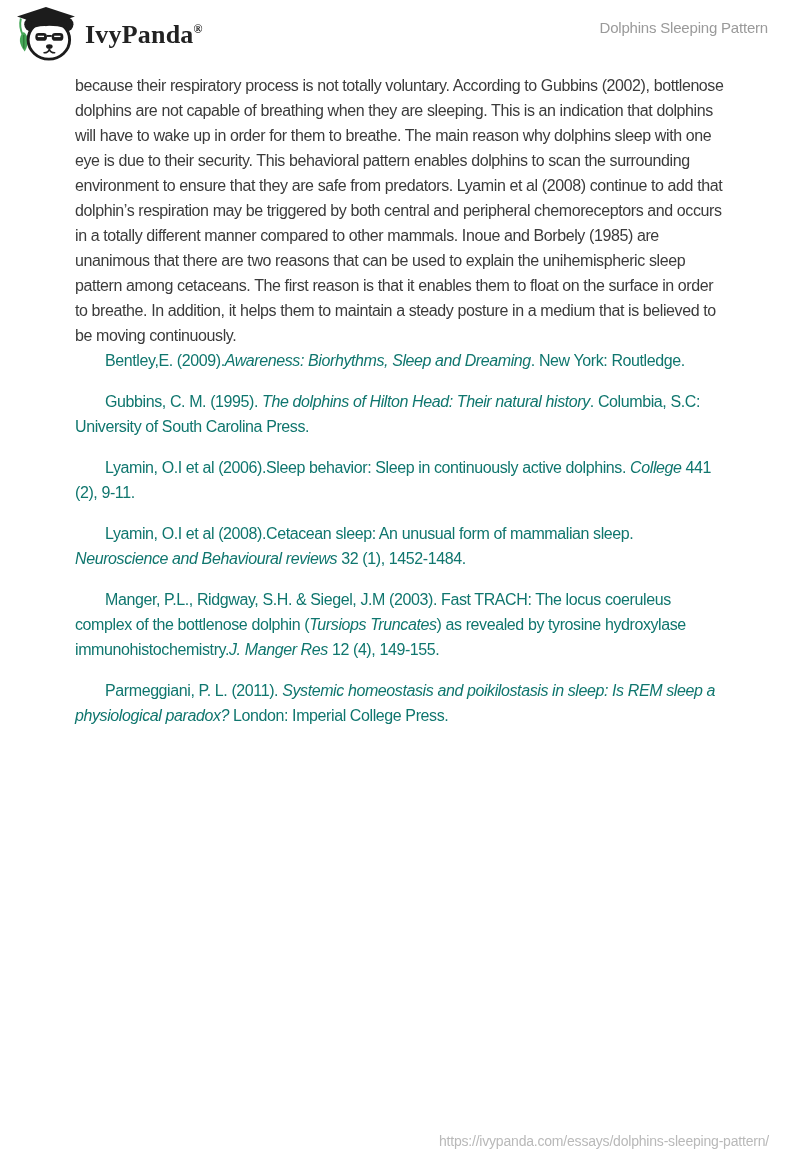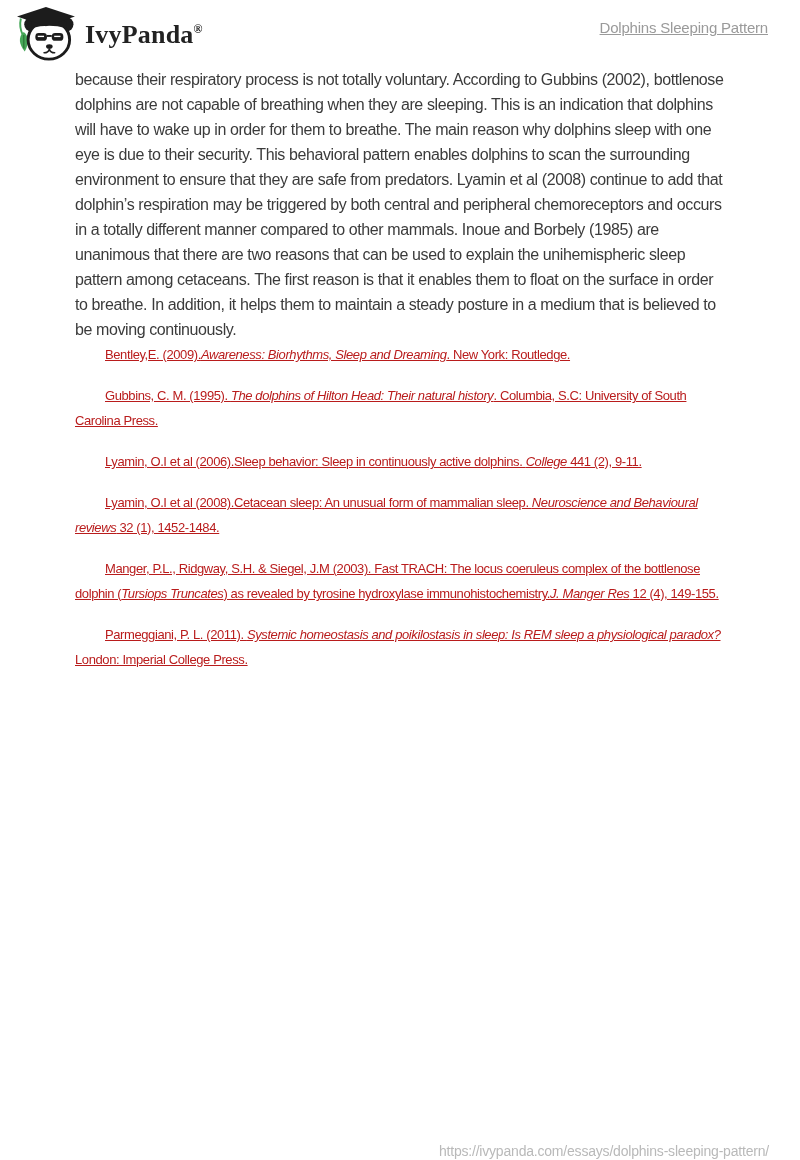--- a/index.html
+++ b/index.html
@@ -37,56 +37,54 @@
     font-size: 12px;
     font-weight: 700;
     vertical-align: super;
     line-height: 0;
   }
   .doc-title {
     margin-top: 13px;
     font-size: 15px;
     color: #9a9a9a;
     letter-spacing: -0.2px;
-    text-decoration: underline;
   }
   main {
-    margin: 3px 75px 0 75px;
+    margin: 9px 75px 0 75px;
     width: 650px;
   }
   .body-text {
     margin: 0;
     font-size: 16px;
     line-height: 25px;
     letter-spacing: -0.4px;
     color: #3b3b3b;
     text-align: left;
   }
   .references-heading {
     margin: 16px 0 25px 0;
     font-size: 30px;
     line-height: 35px;
     font-weight: 700;
     letter-spacing: -0.5px;
     color: #2b2b2b;
   }
   .ref {
     margin: 0 0 16px 0;
-    font-size: 13px;
+    font-size: 16px;
     line-height: 25px;
     letter-spacing: -0.4px;
-    color: #b91c1c;
+    color: #0f766e;
     text-indent: 30px;
-    text-decoration: underline;
   }
   .ref em { font-style: italic; }
   .page-footer {
     position: absolute;
     right: 31px;
-    bottom: 1px;
+    bottom: 11px;
     font-size: 14px;
     letter-spacing: -0.2px;
     color: #b9b9b9;
   }
 </style>
 </head>
 <body>
 
 <header class="page-header">
   <div class="brand">

